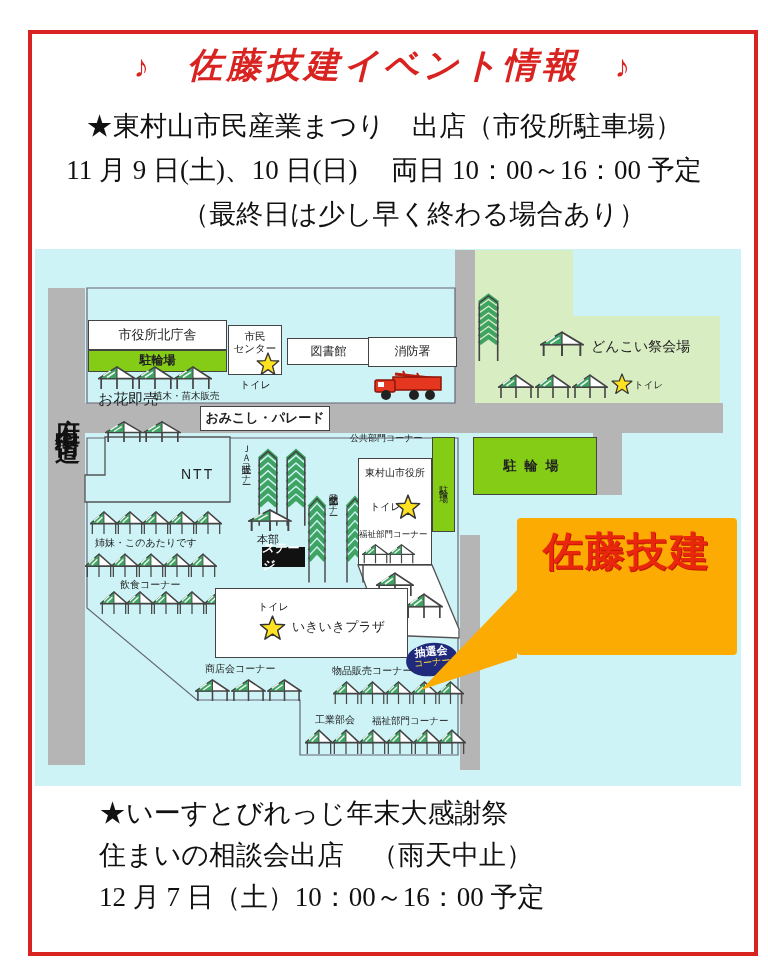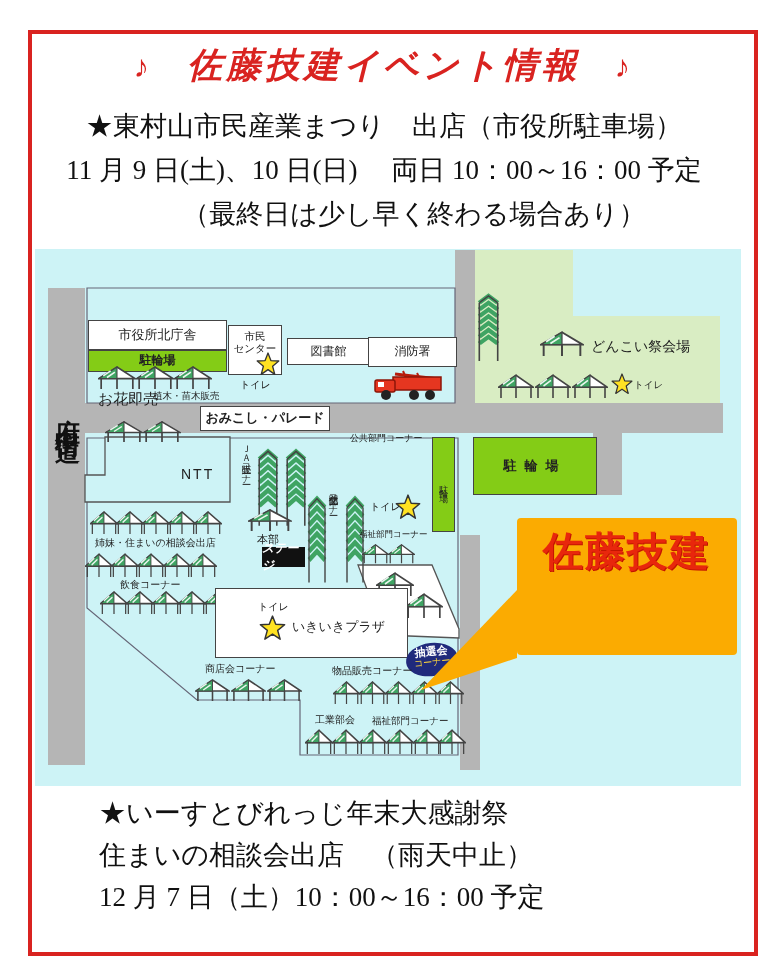--- a/index.html
+++ b/index.html
@@ -198,21 +198,21 @@
         <polygon points="1,13 18,2 18,13" fill="#3fa463" stroke="#444" stroke-width="1"></polygon>
         <path d="M5,10.4 L12,5.6 M8.5,12 L16,6.8" stroke="#eaf6ee" stroke-width="1.5" fill="none"></path>
         <path d="M3,13 L3,23 M18,13 L18,23 M33,13 L33,23" stroke="#444" stroke-width="1.6"></path>
       </svg></div>
   <div class="icon" style="left:159px;top:261px;width:28px;height:25px;"><svg viewBox="0 0 36 24" width="100%" height="100%" preserveAspectRatio="none">
         <polygon points="1,13 18,2 35,13" fill="#ffffff" stroke="#444" stroke-width="1.6"></polygon>
         <polygon points="1,13 18,2 18,13" fill="#3fa463" stroke="#444" stroke-width="1"></polygon>
         <path d="M5,10.4 L12,5.6 M8.5,12 L16,6.8" stroke="#eaf6ee" stroke-width="1.5" fill="none"></path>
         <path d="M3,13 L3,23 M18,13 L18,23 M33,13 L33,23" stroke="#444" stroke-width="1.6"></path>
       </svg></div>
-  <div class="lbl" style="left:60px;top:288px;font-size:10px;">姉妹・住まいの相談会出店</div>
+  <div class="lbl" style="left:60px;top:288px;font-size:10px;">姉妹・このあたりです</div>
   <div class="icon" style="left:50px;top:303px;width:28px;height:26px;"><svg viewBox="0 0 36 24" width="100%" height="100%" preserveAspectRatio="none">
         <polygon points="1,13 18,2 35,13" fill="#ffffff" stroke="#444" stroke-width="1.6"></polygon>
         <polygon points="1,13 18,2 18,13" fill="#3fa463" stroke="#444" stroke-width="1"></polygon>
         <path d="M5,10.4 L12,5.6 M8.5,12 L16,6.8" stroke="#eaf6ee" stroke-width="1.5" fill="none"></path>
         <path d="M3,13 L3,23 M18,13 L18,23 M33,13 L33,23" stroke="#444" stroke-width="1.6"></path>
       </svg></div>
   <div class="icon" style="left:76px;top:303px;width:28px;height:26px;"><svg viewBox="0 0 36 24" width="100%" height="100%" preserveAspectRatio="none">
         <polygon points="1,13 18,2 35,13" fill="#ffffff" stroke="#444" stroke-width="1.6"></polygon>
         <polygon points="1,13 18,2 18,13" fill="#3fa463" stroke="#444" stroke-width="1"></polygon>
         <path d="M5,10.4 L12,5.6 M8.5,12 L16,6.8" stroke="#eaf6ee" stroke-width="1.5" fill="none"></path>
@@ -325,20 +325,21 @@
 
   <div class="icon" style="left:213px;top:259px;width:44px;height:24px;"><svg viewBox="0 0 36 24" width="100%" height="100%" preserveAspectRatio="none">
         <polygon points="1,13 18,2 35,13" fill="#ffffff" stroke="#444" stroke-width="1.6"></polygon>
         <polygon points="1,13 18,2 18,13" fill="#3fa463" stroke="#444" stroke-width="1"></polygon>
         <path d="M5,10.4 L12,5.6 M8.5,12 L16,6.8" stroke="#eaf6ee" stroke-width="1.5" fill="none"></path>
         <path d="M3,13 L3,23 M18,13 L18,23 M33,13 L33,23" stroke="#444" stroke-width="1.6"></path>
       </svg></div>
   <div class="lbl" style="left:222px;top:284px;font-size:11px;">本部</div>
 
   <div class="lbl" style="left:315px;top:185px;font-size:9px;">公共部門コーナー</div>
+  <div class="box" style="left:323px;top:209px;width:74px;height:107px;font-size:10px;align-items:flex-start;padding-top:8px;">東村山市役所</div>
   <div class="lbl" style="left:335px;top:252px;font-size:10px;">トイレ</div>
   <div class="icon" style="left:360px;top:245px;width:26px;height:26px;"><svg viewBox="0 0 24 23" width="100%" height="100%" preserveAspectRatio="none">
         <polygon points="12,1 14.9,8.2 22.8,8.6 16.6,13.6 18.8,21.4 12,16.9 5.2,21.4 7.4,13.6 1.2,8.6 9.1,8.2" fill="#ffe222" stroke="#333" stroke-width="1.3" stroke-linejoin="round"></polygon>
       </svg></div>
   <div class="lbl" style="left:324px;top:281px;font-size:8.5px;">福祉部門コーナー</div>
   <div class="icon" style="left:327px;top:294px;width:27px;height:21px;"><svg viewBox="0 0 36 24" width="100%" height="100%" preserveAspectRatio="none">
         <polygon points="1,13 18,2 35,13" fill="#ffffff" stroke="#444" stroke-width="1.6"></polygon>
         <polygon points="1,13 18,2 18,13" fill="#3fa463" stroke="#444" stroke-width="1"></polygon>
         <path d="M5,10.4 L12,5.6 M8.5,12 L16,6.8" stroke="#eaf6ee" stroke-width="1.5" fill="none"></path>
         <path d="M3,13 L3,23 M18,13 L18,23 M33,13 L33,23" stroke="#444" stroke-width="1.6"></path>

